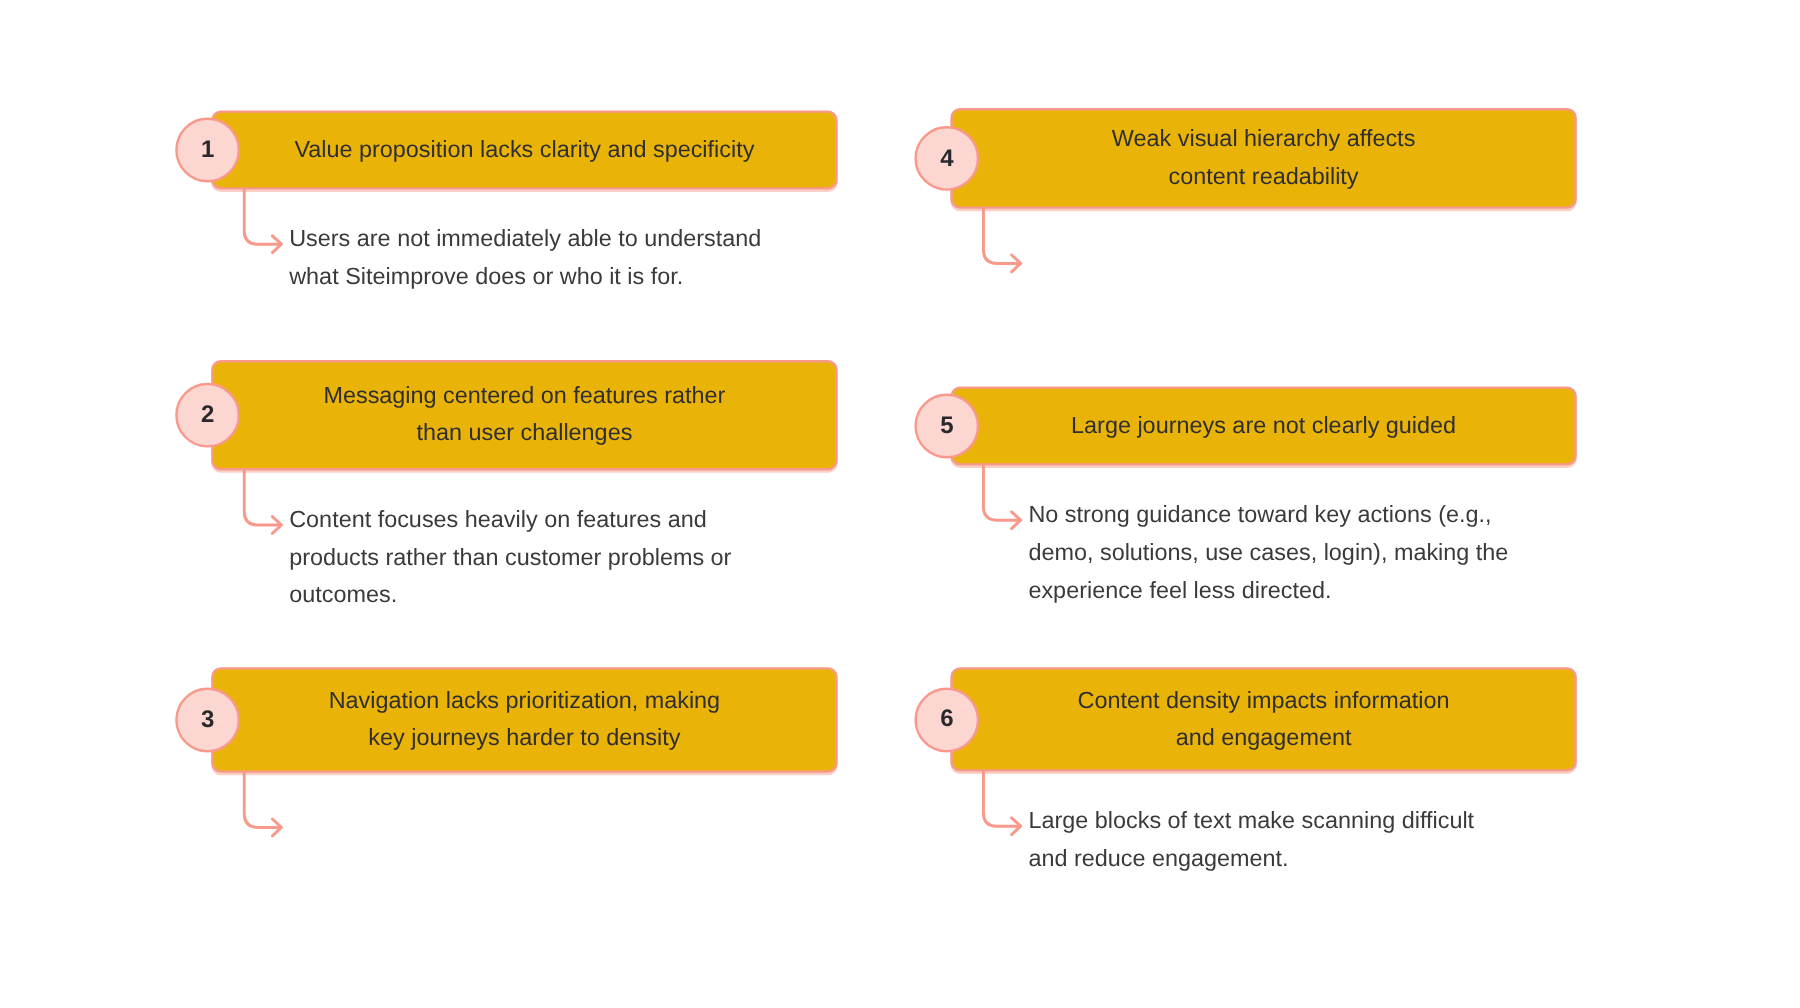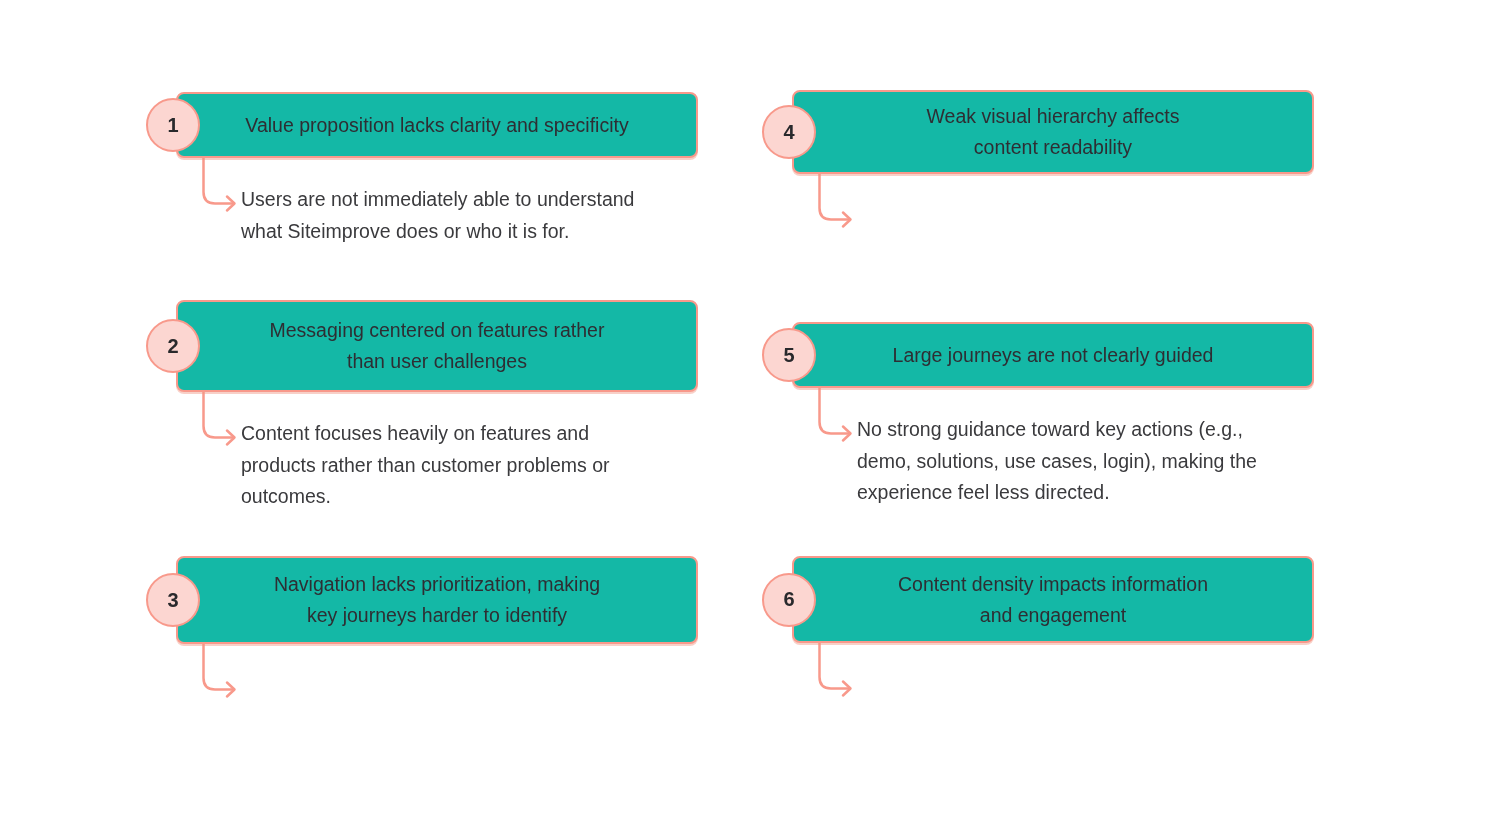--- a/index.html
+++ b/index.html
@@ -57,21 +57,21 @@
     font-weight: 700;
     color: #29292c;
     letter-spacing: 0;
   }
   .title-box {
     position: absolute;
     left: 30px;
     right: 0;
     top: 0;
     bottom: 0;
-    background: #14b8a6;
+    background: #eab308;
     border: 2px solid #f8998b;
     border-radius: 8px;
     box-shadow: 0 2px 0 rgba(240, 150, 134, 0.45);
     display: flex;
     align-items: center;
     justify-content: center;
     text-align: center;
     z-index: 1;
     box-sizing: border-box;
     padding: 8px 24px;
@@ -141,21 +141,21 @@
 outcomes.</div>
   </div>
 
   <div class="item i3">
     <div class="box-row">
       <div class="badge">
         <span>3</span>
       </div>
       <div class="title-box">
         <span>Navigation lacks prioritization, making
-key journeys harder to identify</span>
+key journeys harder to density</span>
       </div>
       <svg class="elbow" width="40" height="60" viewBox="0 0 40 60" fill="none">
         <path d="M1.5 0 L1.5 36 Q1.5 47.5 13 47.5 L31 47.5" stroke="#f8998b" stroke-width="2.5" stroke-linecap="round" fill="none"></path>
         <path d="M25 40.5 L32.5 47.5 L25 54.5" stroke="#f8998b" stroke-width="2.5" stroke-linecap="round" stroke-linejoin="round" fill="none"></path>
       </svg>
     </div>
   </div>
 
   <div class="item i4">
     <div class="box-row">
@@ -198,15 +198,17 @@
       </div>
       <div class="title-box">
         <span>Content density impacts information
 and engagement</span>
       </div>
       <svg class="elbow" width="40" height="60" viewBox="0 0 40 60" fill="none">
         <path d="M1.5 0 L1.5 36 Q1.5 47.5 13 47.5 L31 47.5" stroke="#f8998b" stroke-width="2.5" stroke-linecap="round" fill="none"></path>
         <path d="M25 40.5 L32.5 47.5 L25 54.5" stroke="#f8998b" stroke-width="2.5" stroke-linecap="round" stroke-linejoin="round" fill="none"></path>
       </svg>
     </div>
+    <div class="desc">Large blocks of text make scanning difficult
+and reduce engagement.</div>
   </div>
 
 </div>
 
 </body></html>

